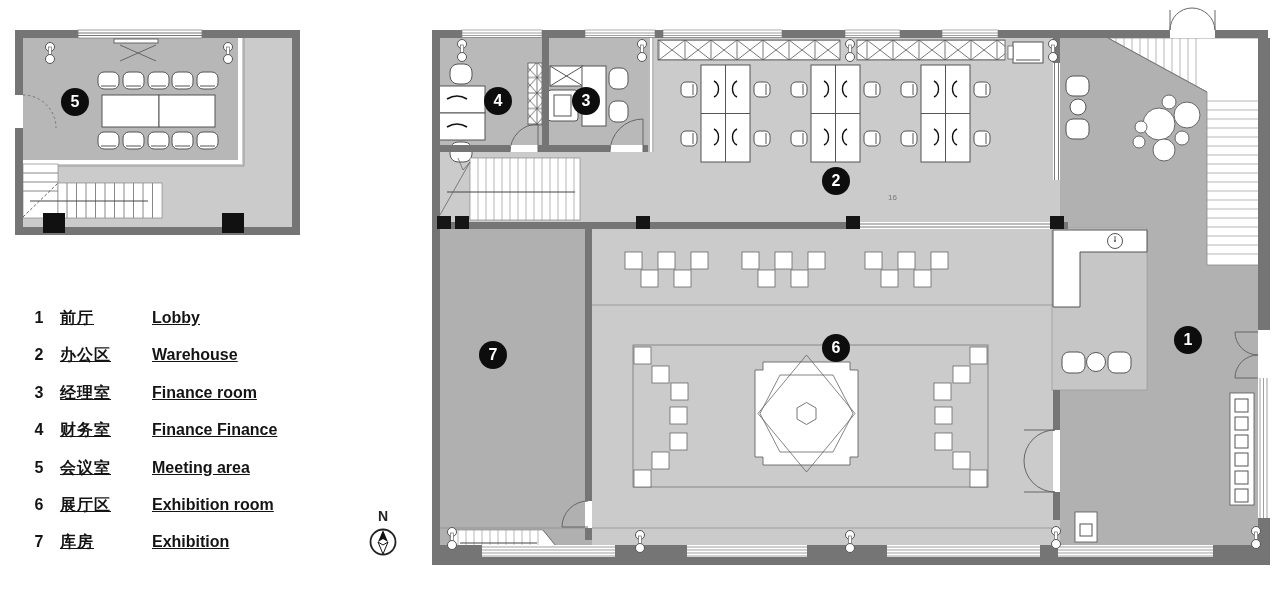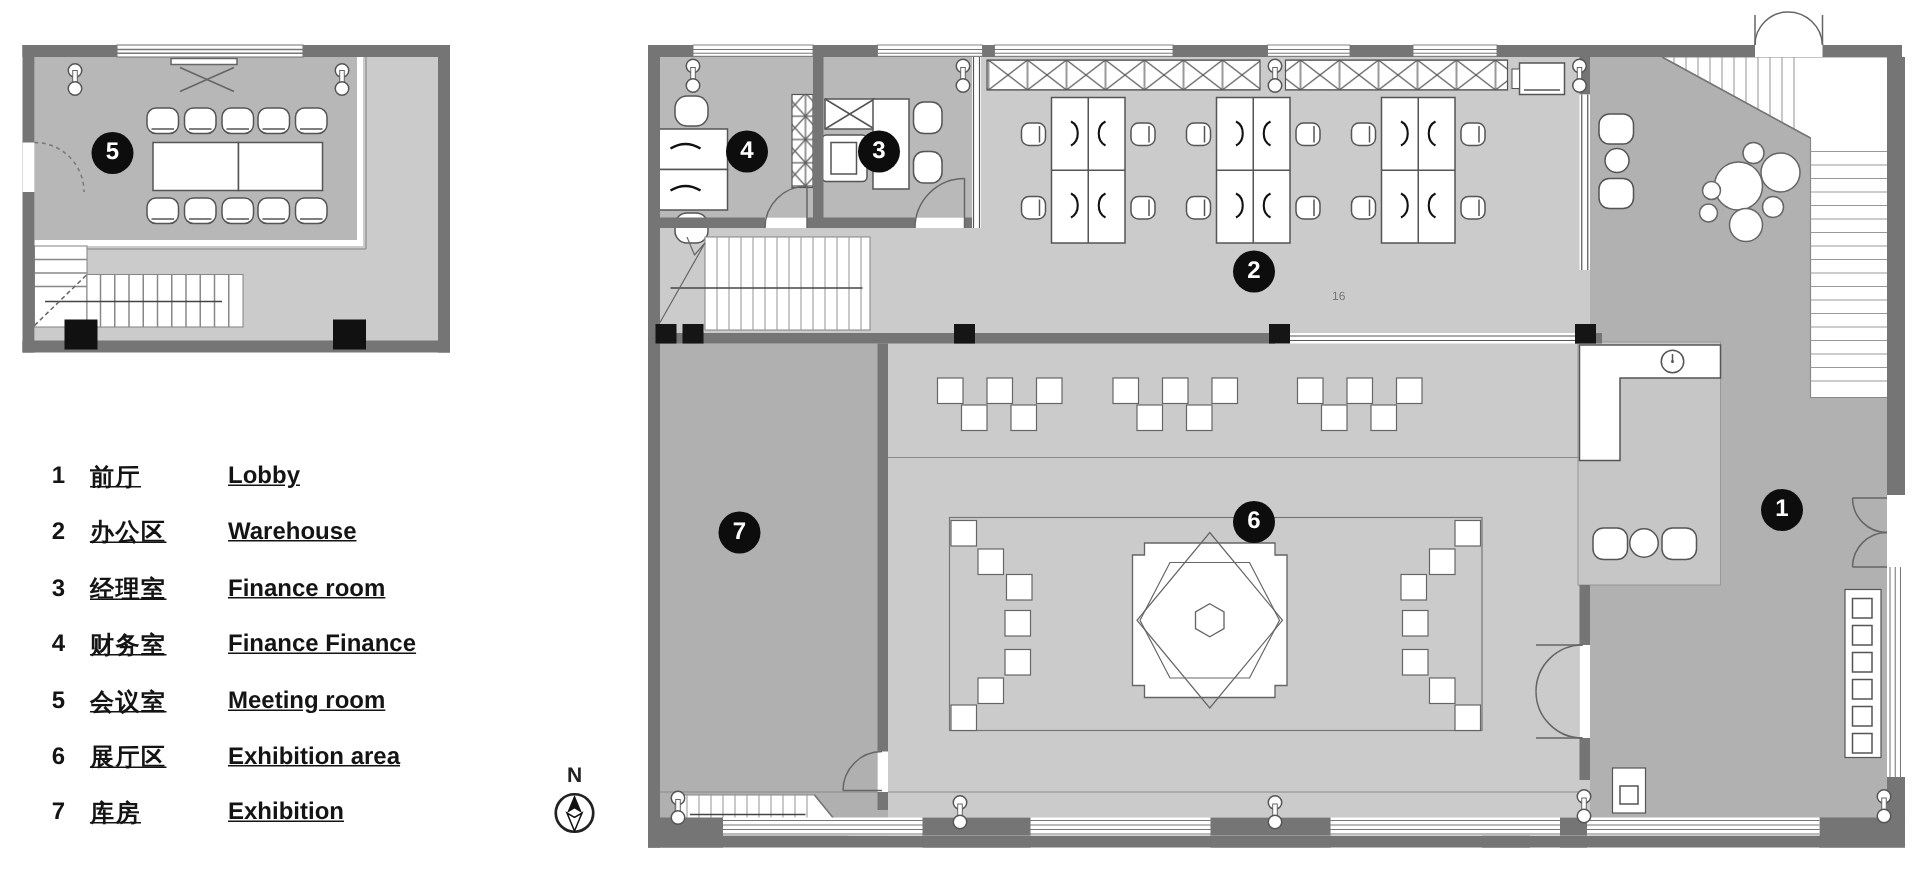--- a/index.html
+++ b/index.html
@@ -524,26 +524,26 @@
       <span class="legend-en">Finance room</span>
     </div>
     <div class="legend-row" style="top:418px">
       <span class="legend-num">4</span>
       <span class="legend-zh">财务室</span>
       <span class="legend-en">Finance Finance</span>
     </div>
     <div class="legend-row" style="top:456px">
       <span class="legend-num">5</span>
       <span class="legend-zh">会议室</span>
-      <span class="legend-en">Meeting room</span>
+      <span class="legend-en">Meeting area</span>
     </div>
     <div class="legend-row" style="top:493px">
       <span class="legend-num">6</span>
       <span class="legend-zh">展厅区</span>
-      <span class="legend-en">Exhibition area</span>
+      <span class="legend-en">Exhibition room</span>
     </div>
     <div class="legend-row" style="top:530px">
       <span class="legend-num">7</span>
       <span class="legend-zh">库房</span>
       <span class="legend-en">Exhibition</span>
     </div>
   </div>
 
   <div class="north-label">N</div>
   <svg style="left:363px;top:522px" width="40" height="40" viewBox="0 0 40 40">

